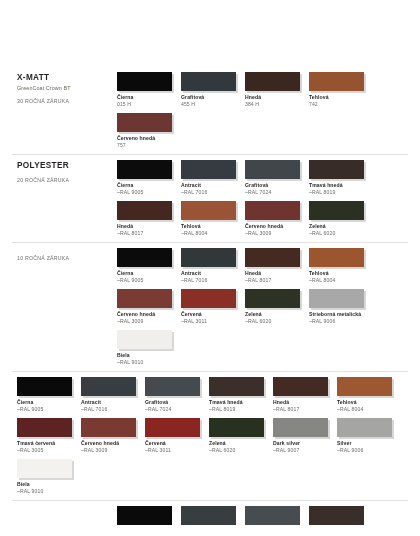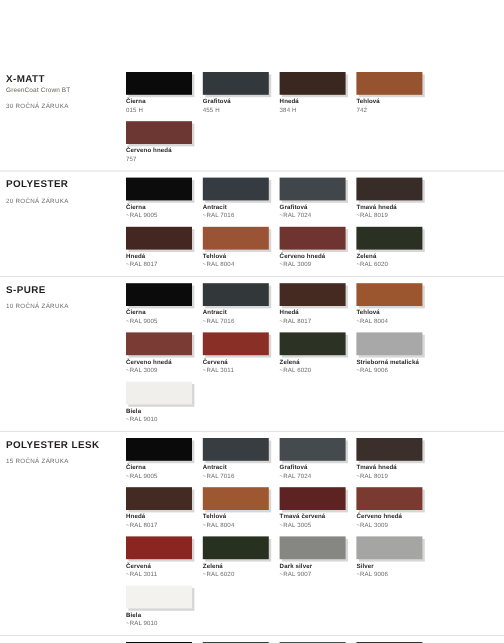--- a/index.html
+++ b/index.html
@@ -12,21 +12,21 @@
     height: 536px;
     font-family: "Liberation Sans", sans-serif;
     color: #231f20;
     overflow: hidden;
     position: relative;
   }
   #sheet {
     width: 420px;
     height: 536px;
     box-sizing: border-box;
-    padding: 0;
+    padding: 12px;
     background: #ffffff;
   }
   .top-spacer {
     height: 55px;
   }
   .section {
     display: flex;
     flex-direction: row;
     align-items: flex-start;
     border-top: 1px solid #e3e3e3;
@@ -239,21 +239,20 @@
               <div class="chip-shadow"></div>
               <div class="chip" style="background: rgb(42, 49, 34);"></div>
             </div>
             <div class="chip-name">Zelená</div>
             <div class="chip-code">~RAL 6020</div>
           </div>
         </div>
       </div>
       <div class="section">
         <div class="sec-info">
-          <div class="sec-title">S-PURE</div>
           <div class="sec-warranty">10 ROČNÁ ZÁRUKA</div>
         </div>
         <div class="swatch-area">
           <div class="swatch">
             <div class="chip-wrap">
               <div class="chip-shadow"></div>
               <div class="chip" style="background: rgb(12, 11, 11);"></div>
             </div>
             <div class="chip-name">Čierna</div>
             <div class="chip-code">~RAL 9005</div>
@@ -318,24 +317,20 @@
             <div class="chip-wrap">
               <div class="chip-shadow"></div>
               <div class="chip" style="background: rgb(240, 239, 235);"></div>
             </div>
             <div class="chip-name">Biela</div>
             <div class="chip-code">~RAL 9010</div>
           </div>
         </div>
       </div>
       <div class="section">
-        <div class="sec-info">
-          <div class="sec-title">POLYESTER LESK</div>
-          <div class="sec-warranty">15 ROČNÁ ZÁRUKA</div>
-        </div>
         <div class="swatch-area">
           <div class="swatch">
             <div class="chip-wrap">
               <div class="chip-shadow"></div>
               <div class="chip" style="background: rgb(11, 10, 10);"></div>
             </div>
             <div class="chip-name">Čierna</div>
             <div class="chip-code">~RAL 9005</div>
           </div>
           <div class="swatch">

